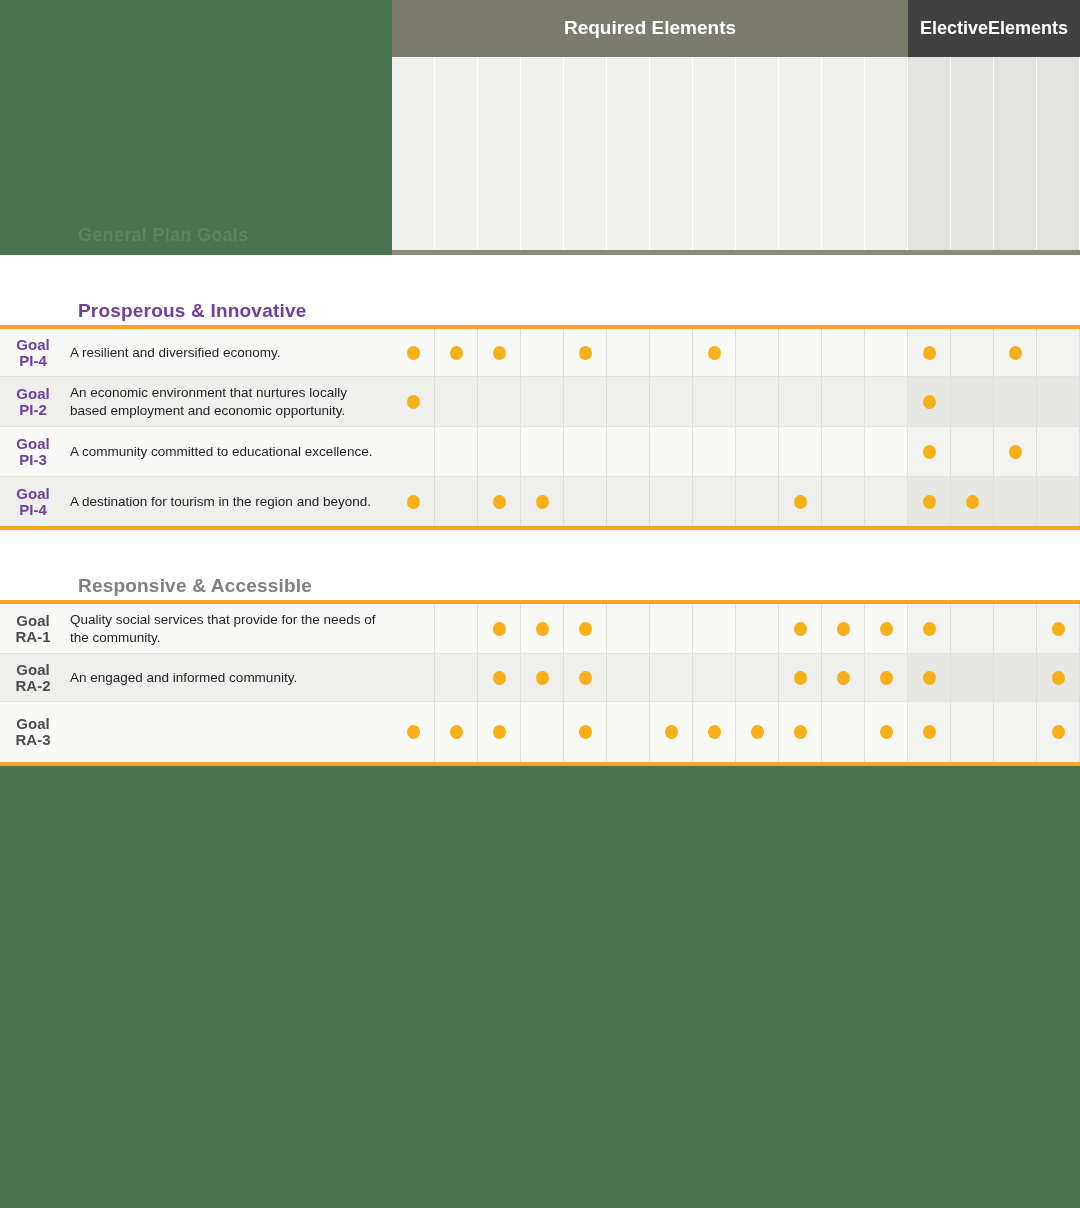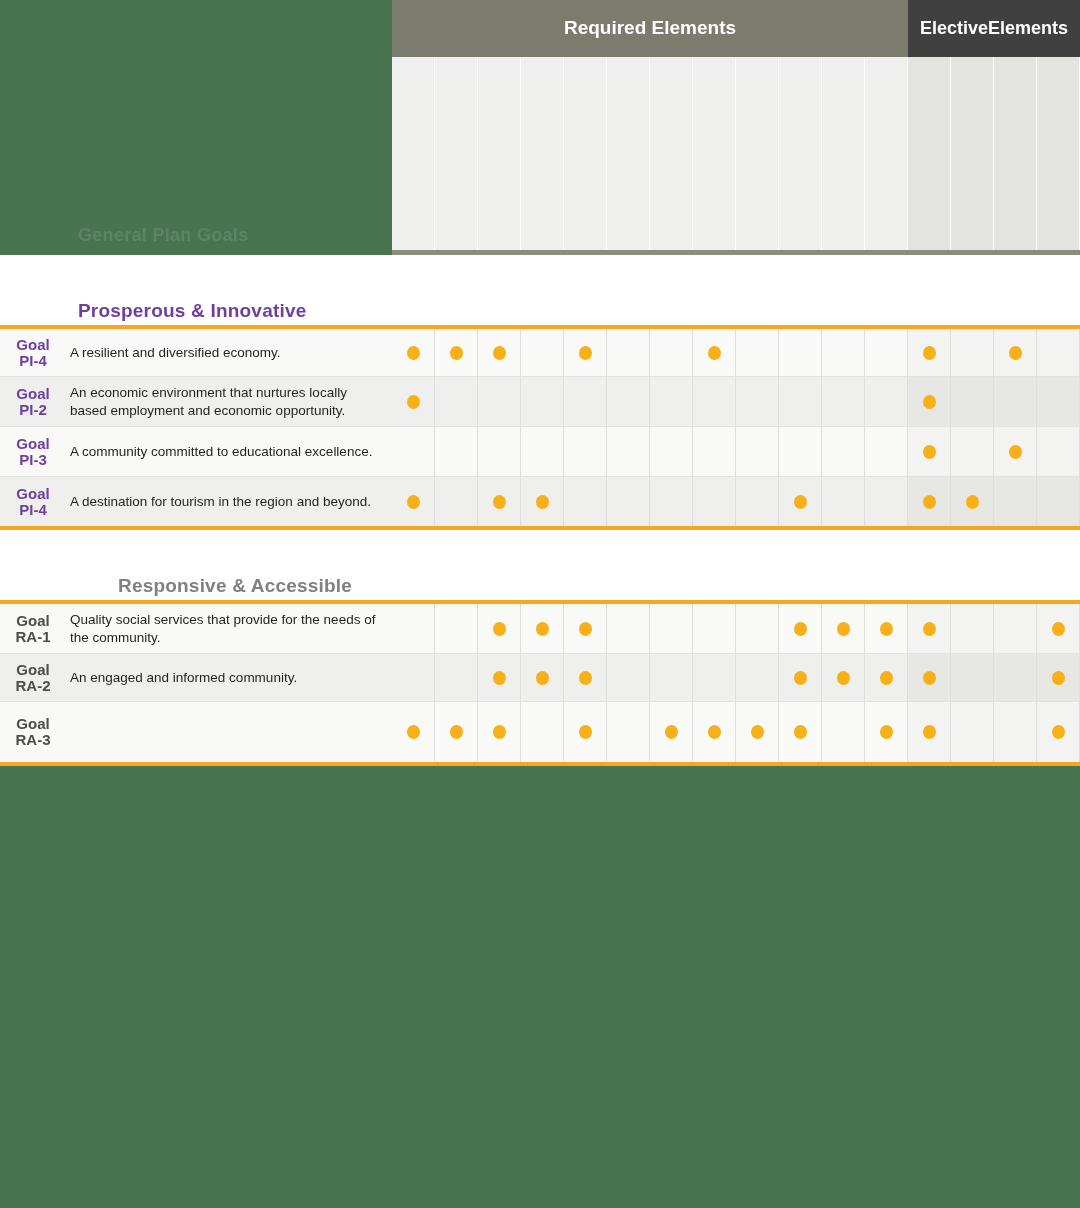--- a/index.html
+++ b/index.html
@@ -373,21 +373,21 @@
         <div class="cellbg grid-col elective">
           <span class="dot off"></span>
         </div>
         <div class="cellbg grid-col elective">
           <span class="dot off"></span>
         </div>
       </div>
       <div class="gold-rule"></div>
       <div class="sec-gap"></div>
       <div class="sec-title-row">
-        <div class="sec-title" style="color: rgb(128, 128, 128); margin-left: 40px;">Responsive &amp; Accessible</div>
+        <div class="sec-title" style="color: rgb(128, 128, 128);">Responsive &amp; Accessible</div>
       </div>
       <div class="gold-rule"></div>
       <div class="row" style="height: 49px;">
         <div class="left-col goalcell">
           <div class="goal-id" style="color: rgb(77, 77, 77);">
             <div>Goal</div>
             <div>RA-1</div>
           </div>
           <div class="goal-text">Quality social services that provide for the needs of the community.</div>
         </div>

